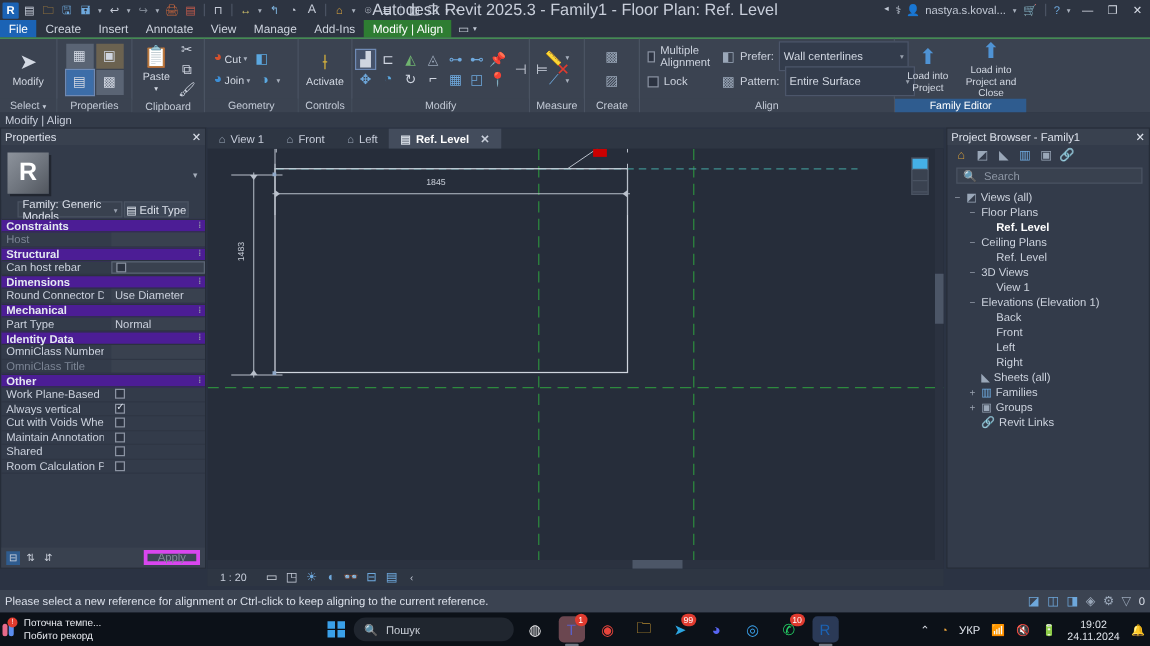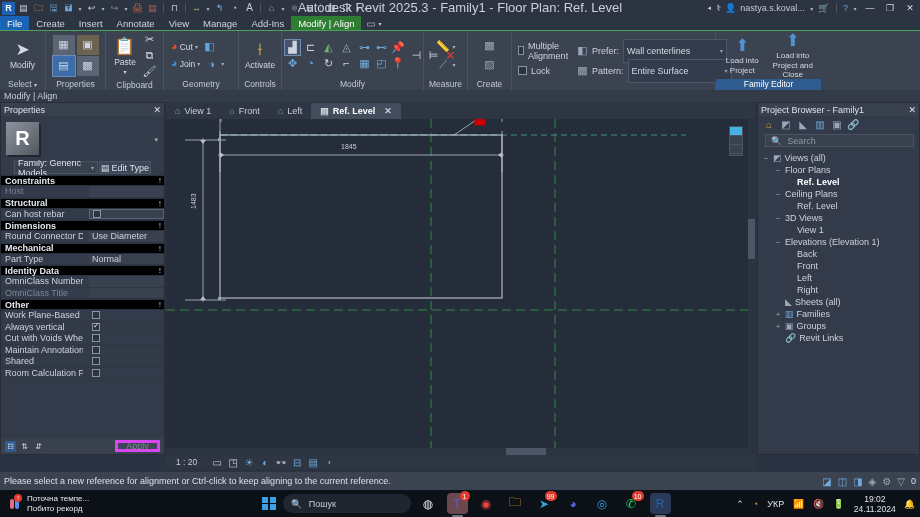--- a/index.html
+++ b/index.html
@@ -114,21 +114,21 @@
   .pp-type {
     flex:1; height:13px; background:#39414f; border:1px solid #4a5362; display:flex; align-items:center;
     justify-content:space-between; padding:0 3px; font-size:9px; color:#dde2ec;
   }
   .pp-edit {
     width:52px; height:13px; background:#3d4656; border:1px solid #4a5362; display:flex;
     align-items:center; justify-content:center; gap:2px; font-size:9px; color:#dde2ec;
   }
   .pgrid { flex:1; overflow:hidden; }
   .ghead {
-    height:11px; background:#000000; display:flex; align-items:center; justify-content:space-between;
+    height:11px; background:#4c1d95; display:flex; align-items:center; justify-content:space-between;
     padding:0 4px; font-size:9px; font-weight:bold; color:#e3e8f0;
     border-top:1px solid #2b323f; border-bottom:1px solid #2b323f;
   }
   .ghead .dots { font-size:7px; color:#8d95a3; letter-spacing:-1px; }
   .grow { height:11.5px; display:flex; align-items:stretch; font-size:9px; border-bottom:1px solid #2f3644;gap:6px; }
   .gk { width:82px; padding-left:4px; display:flex; align-items:center; color:#ccd2de; overflow:hidden; white-space:nowrap; }
   .gk.dim { color:#7c8595; }
   .gv { flex:1; display:flex; align-items:center; padding-left:3px; color:#ccd2de; background:#39414f; }
   .gv.plain { background:transparent; }
   .gcb { width:8px; height:8px; border:1px solid #8b93a2; background:#2b3240; position:relative; }
@@ -202,21 +202,21 @@
     background:#3b4351; display:flex; align-items:center; padding-left:4px; font-size:9px; color:#dbe0ea;
   }
   .sb-right { position:absolute; right:4px; top:0; height:18px; display:flex; align-items:center; gap:6px; }
   .sb-ic { font-size:10px; color:#c2c9d5; }
 
   
   .taskbar {
     position:absolute; left:0; top:490px; width:920px; height:27px;
     background:#0c1118; display:flex; align-items:center;
   }
-  .tb-weather { display:flex; align-items:center; gap:5px; padding-left:8px; width:160px; }
+  .tb-weather { display:flex; align-items:center; gap:5px; width:160px; }
   .tb-thermo { width:14px; height:16px; position:relative; }
   .tb-wtext { font-size:8px; line-height:10px; color:#e8ebf0; }
   .tb-center { position:absolute; left:262px; top:0; height:27px; display:flex; align-items:center; gap:7px; }
   .winlogo { display:grid; grid-template-columns:6px 6px; grid-template-rows:6px 6px; gap:1.5px; }
   .winlogo i { background:#3aa0e8; display:block; }
   .searchbox {
     width:128px; height:19px; border-radius:10px; background:#20262f; display:flex; align-items:center;
     gap:6px; padding-left:9px; font-size:9px; color:#c7ccd4;
   }
   .tbapp { width:21px; height:21px; border-radius:4px; position:relative;
@@ -465,20 +465,21 @@
           <div class="optrow">
             <span class="icn" style="width:11px;color:#9aa7b8">▩</span>
             <span>Pattern:</span>
             <span class="combo">
               <span>Entire Surface</span>
               <span class="ca">▾</span>
             </span>
           </div>
         </div>
       </div>
+      <div class="panel-label">Align</div>
     </div>
 
     <div class="panel highlight" style="width:105px;border-right:none">
       <div class="panel-body" style="justify-content:center;gap:2px">
         <div class="bigbtn" style="width:48px">
           <span class="glyph" style="color:#4f93d4">⬆</span>
           <span class="lbl2">Load into</span>
           <span class="lbl2">Project</span>
         </div>
         <div class="bigbtn" style="width:52px">

